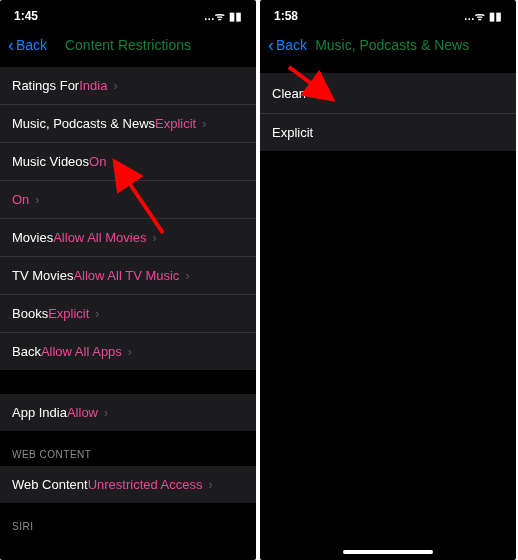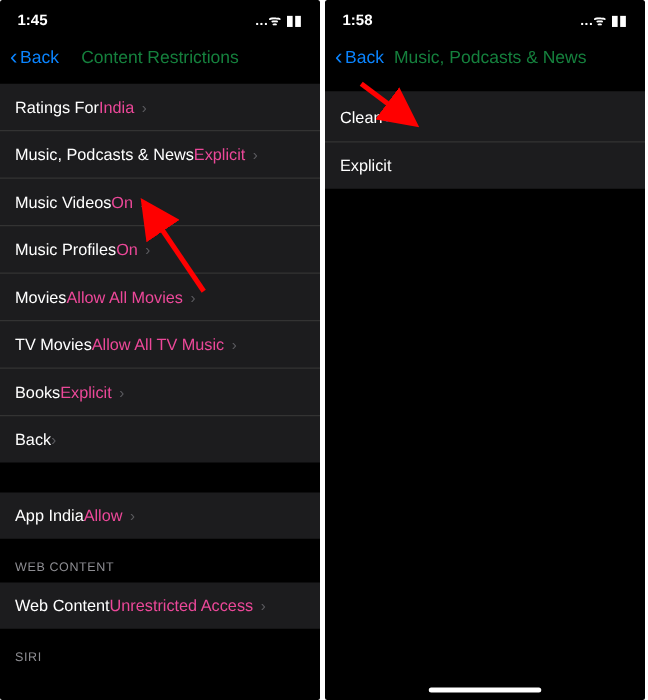--- a/index.html
+++ b/index.html
@@ -177,21 +177,20 @@
         </span>
       </div>
       <div class="list-item">
         <span class="label">Music Videos</span>
         <span class="value-group">
           <span class="value">On</span>
           <span class="chevron">›</span>
         </span>
       </div>
       <div class="list-item">
-        <span class="label">Music Profiles</span>
         <span class="value-group">
           <span class="value">On</span>
           <span class="chevron">›</span>
         </span>
       </div>
       <div class="list-item">
         <span class="label">Movies</span>
         <span class="value-group">
           <span class="value">Allow All Movies</span>
           <span class="chevron">›</span>
@@ -207,20 +206,21 @@
       <div class="list-item">
         <span class="label">Books</span>
         <span class="value-group">
           <span class="value">Explicit</span>
           <span class="chevron">›</span>
         </span>
       </div>
       <div class="list-item">
         <span class="label">Back</span>
         <span class="value-group">
+          <span class="value">Allow All Apps</span>
           <span class="chevron">›</span>
         </span>
       </div>
     </div>
 
     <div class="gap"></div>
     <div class="list">
       <div class="list-item">
         <span class="label">App India</span>
         <span class="value-group">

